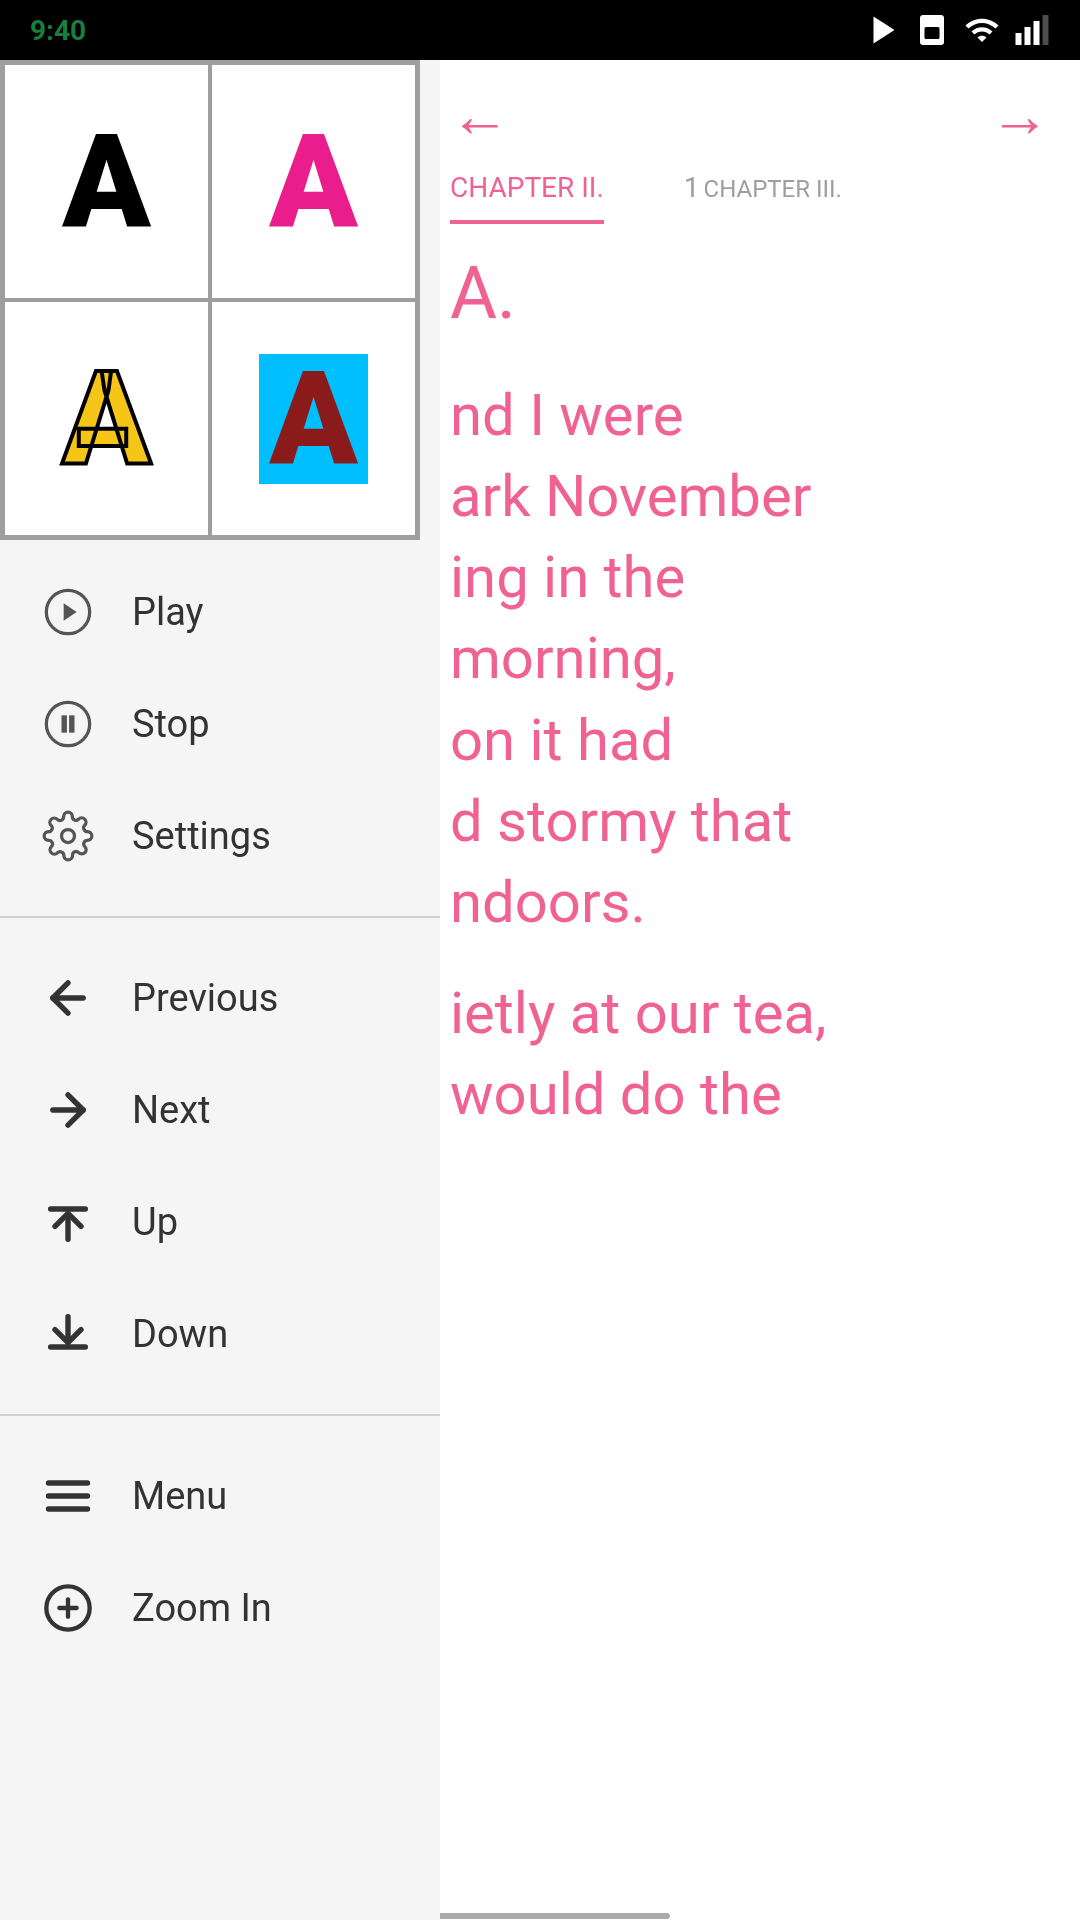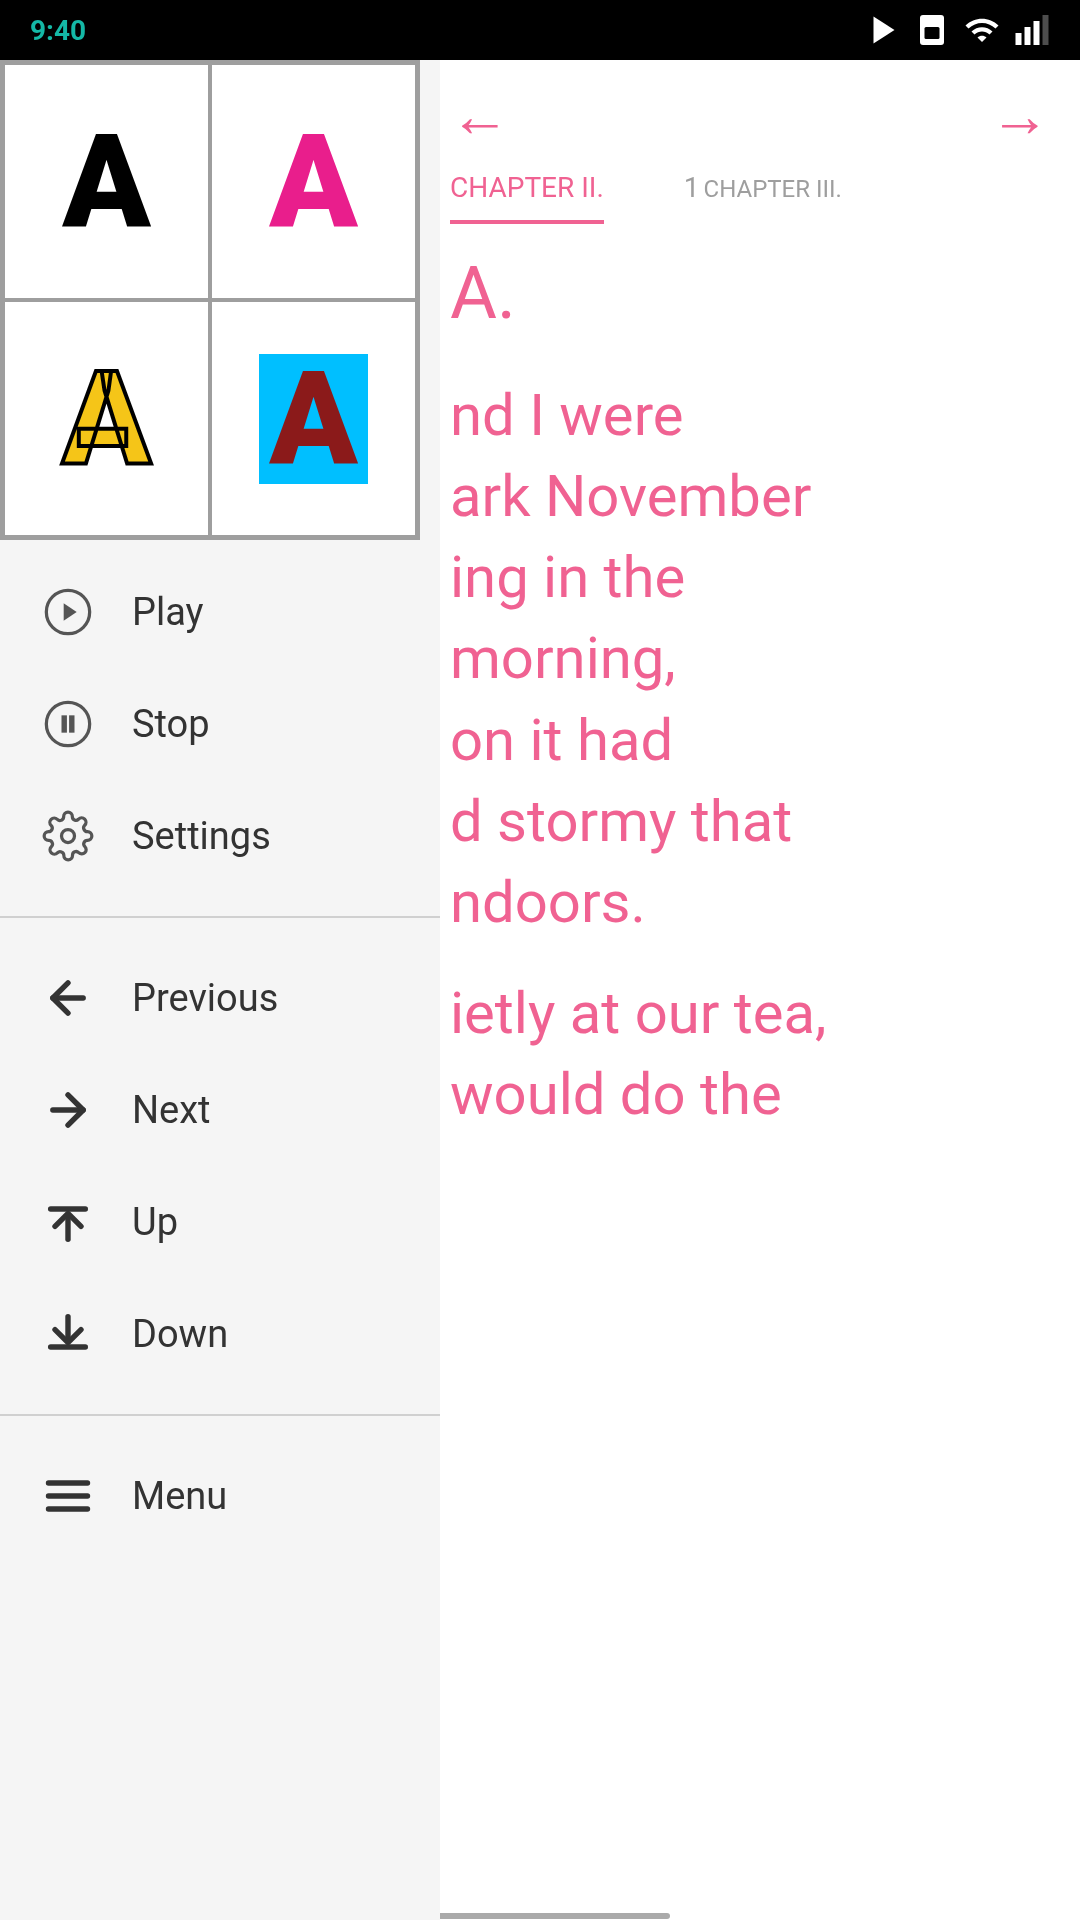--- a/index.html
+++ b/index.html
@@ -19,21 +19,21 @@
       height: 60px;
       background: #000;
       display: flex;
       align-items: center;
       justify-content: space-between;
       padding: 0 30px;
       position: relative;
       z-index: 100;
     }
     .status-time {
-      color: #14b8a6;
+      color: #15803d;
       font-size: 28px;
       font-weight: bold;
     }
     .status-icons {
       display: flex;
       align-items: center;
       gap: 12px;
     }
     .status-icons svg {
       fill: #fff;
@@ -342,20 +342,30 @@
       <div class="menu-item">
         <div class="menu-item-icon">
           <svg class="icon-svg" viewBox="0 0 24 24" fill="none" stroke="#333" stroke-width="2.5" stroke-linecap="round">
             <line x1="3" y1="6" x2="21" y2="6"></line>
             <line x1="3" y1="12" x2="21" y2="12"></line>
             <line x1="3" y1="18" x2="21" y2="18"></line>
           </svg>
         </div>
         <span class="menu-item-label">Menu</span>
       </div>
+      <div class="menu-item">
+        <div class="menu-item-icon">
+          <svg class="icon-svg" viewBox="0 0 24 24" fill="none" stroke="#333" stroke-width="2" stroke-linecap="round">
+            <circle cx="12" cy="12" r="10"></circle>
+            <line x1="12" y1="8" x2="12" y2="16"></line>
+            <line x1="8" y1="12" x2="16" y2="12"></line>
+          </svg>
+        </div>
+        <span class="menu-item-label">Zoom In</span>
+      </div>
     </div>
 
   </div>
 
   <div class="nav-bottom">
     <div class="nav-pill"></div>
   </div>
 
 </div>
 

